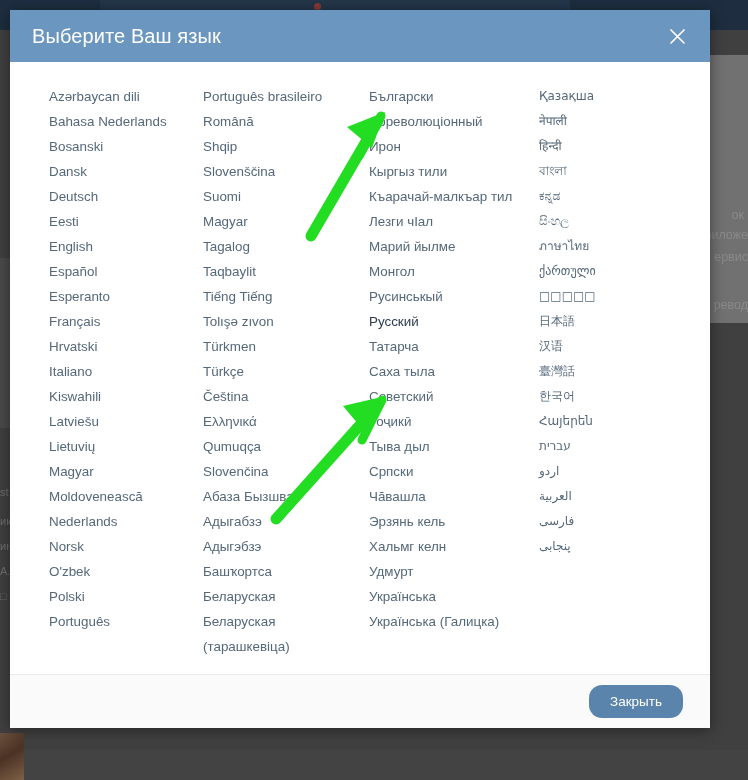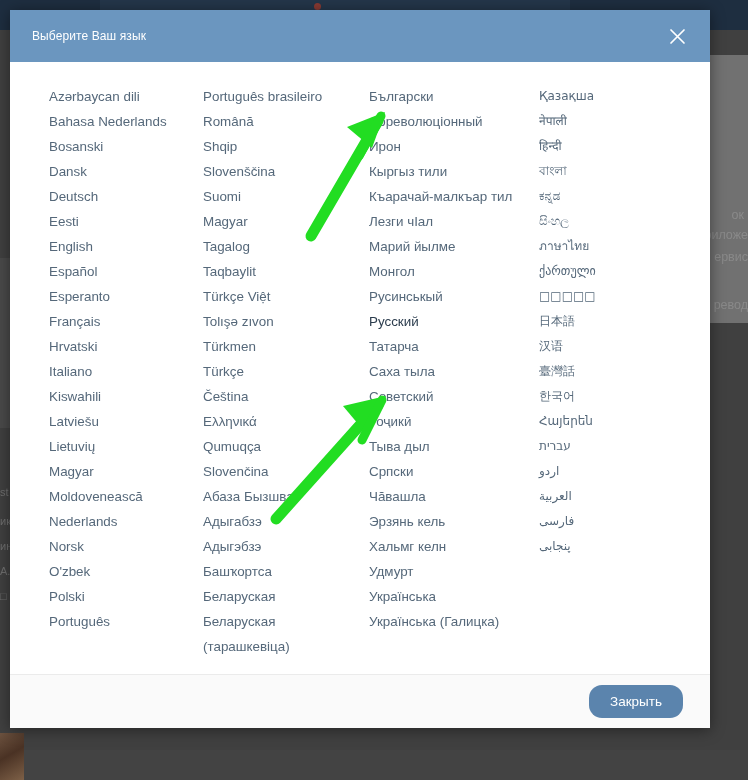--- a/index.html
+++ b/index.html
@@ -100,21 +100,21 @@
     flex: 0 0 52px;
     background: #6b96bf;
     display: flex;
     align-items: center;
     justify-content: space-between;
     padding: 0 18px 0 22px;
     box-sizing: border-box;
   }
   .modal-title {
     color: #ffffff;
-    font-size: 12px;
+    font-size: 20px;
     letter-spacing: .1px;
   }
   .close-btn {
     width: 30px; height: 30px;
     display: flex;
     align-items: center;
     justify-content: center;
     cursor: pointer;
   }
   .close-btn svg { display: block; }
@@ -253,21 +253,21 @@
 
       <div class="lang-col c2">
         <a class="lang-item">Português brasileiro</a>
         <a class="lang-item">Română</a>
         <a class="lang-item">Shqip</a>
         <a class="lang-item">Slovenščina</a>
         <a class="lang-item">Suomi</a>
         <a class="lang-item">Magyar</a>
         <a class="lang-item">Tagalog</a>
         <a class="lang-item">Taqbaylit</a>
-        <a class="lang-item">Türkçe Việt</a>
+        <a class="lang-item">Tiếng Tiếng</a>
         <a class="lang-item">Tolışə zıvon</a>
         <a class="lang-item">Türkmen</a>
         <a class="lang-item">Türkçe</a>
         <a class="lang-item">Čeština</a>
         <a class="lang-item">Ελληνικά</a>
         <a class="lang-item">Qumuqça</a>
         <a class="lang-item">Slovenčina</a>
         <a class="lang-item">Абаза Бызшва</a>
         <a class="lang-item">Адыгабзэ</a>
         <a class="lang-item">Адыгэбзэ</a>

